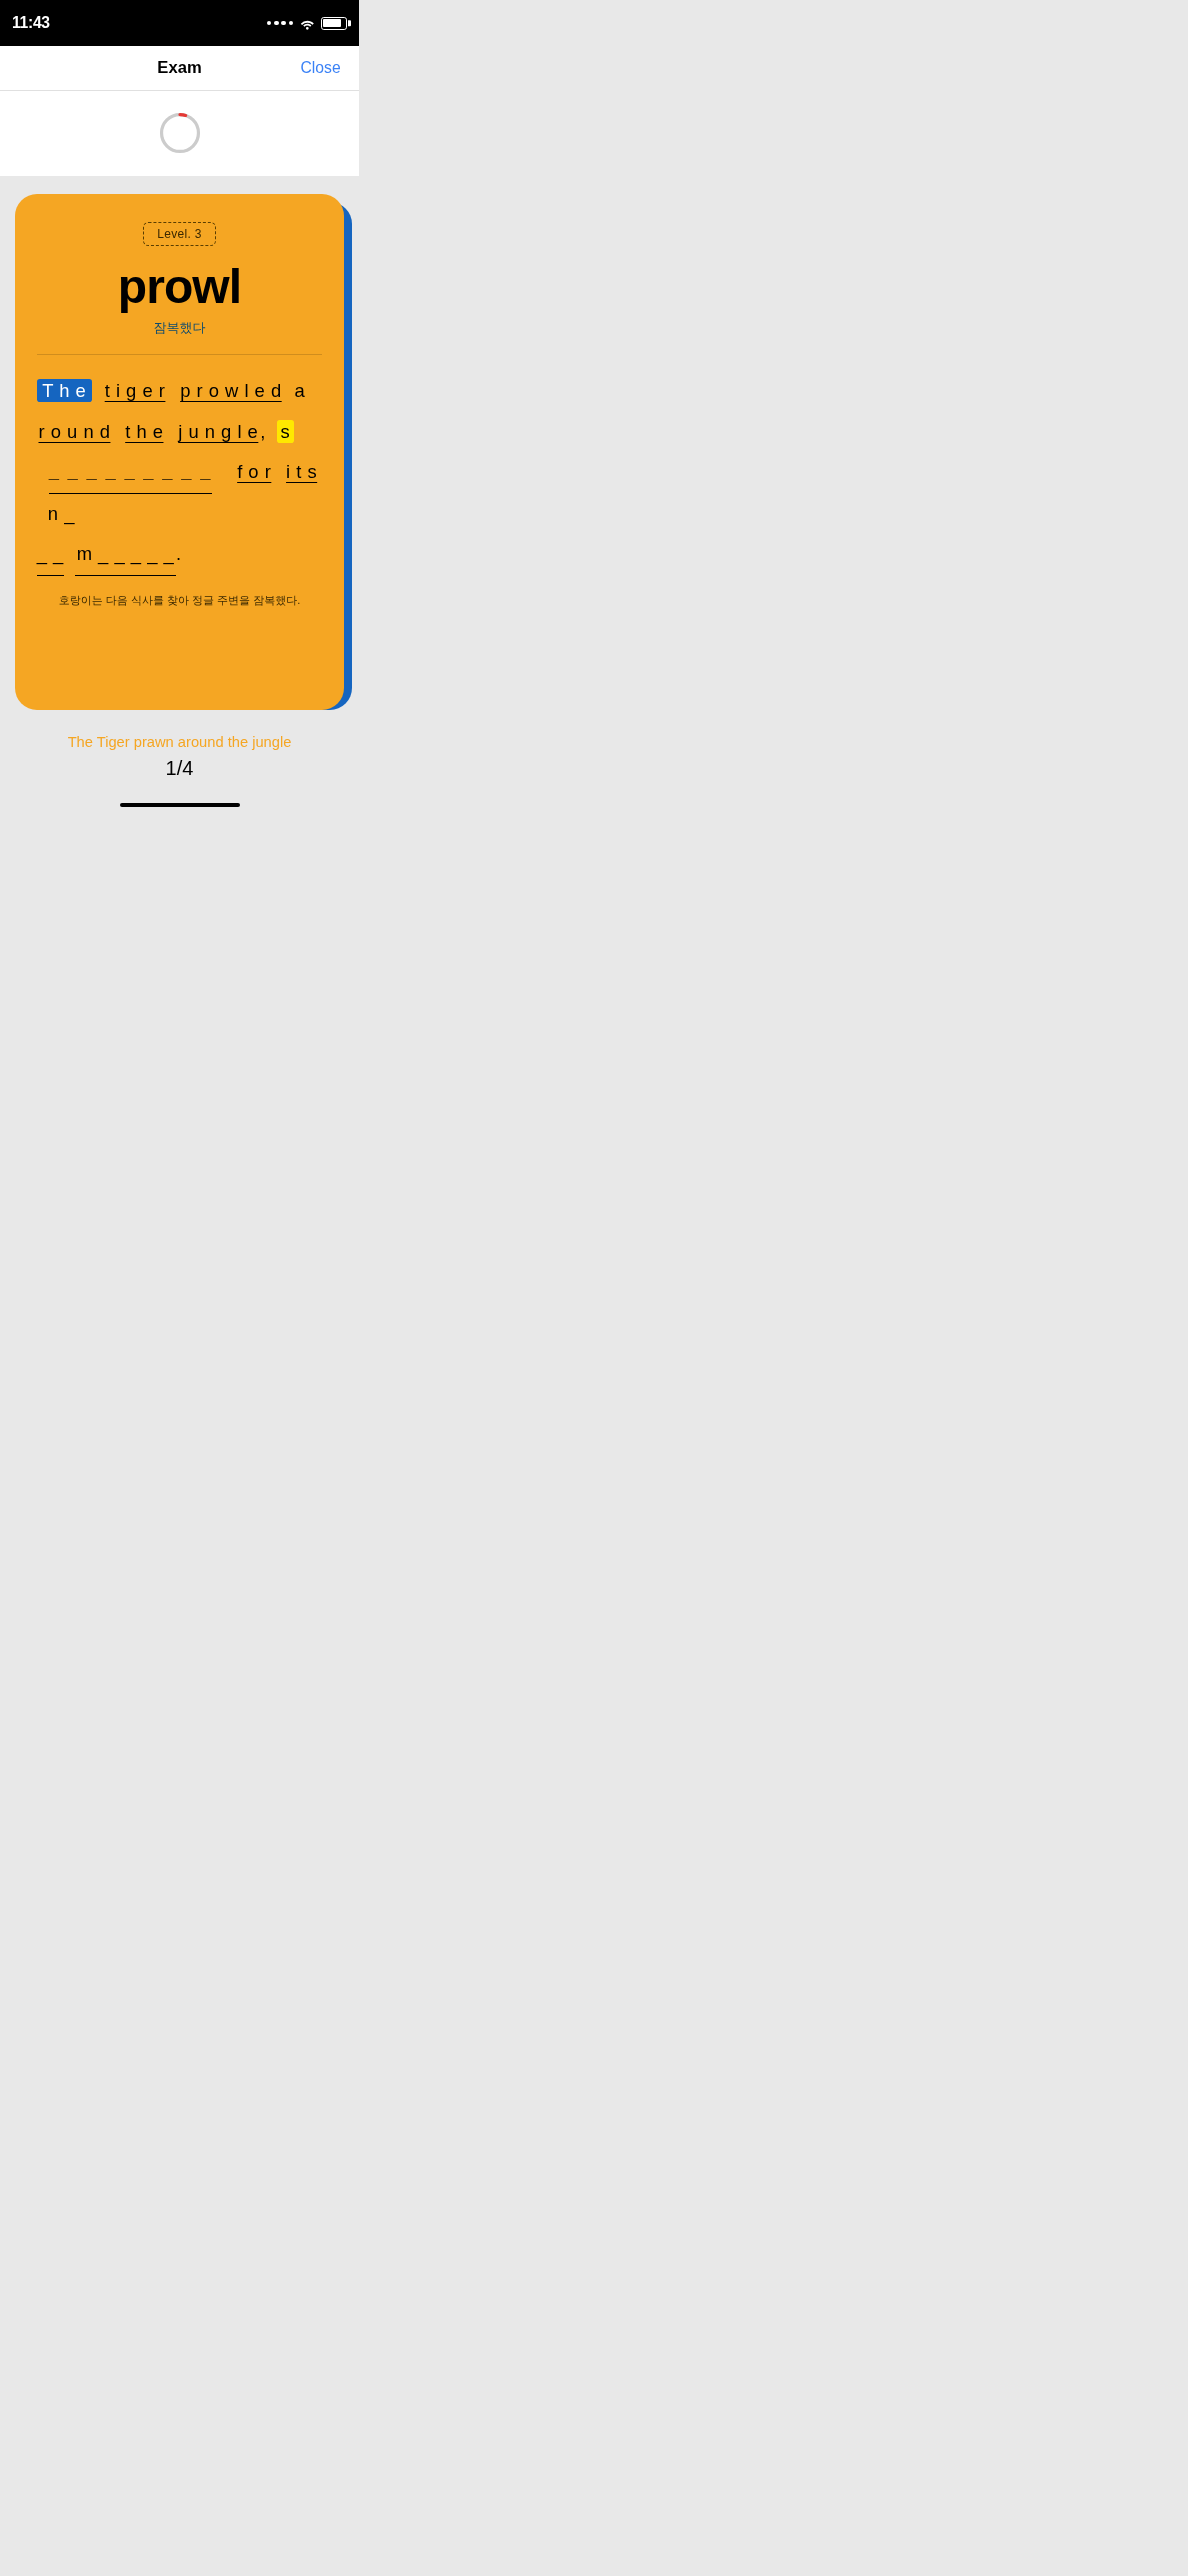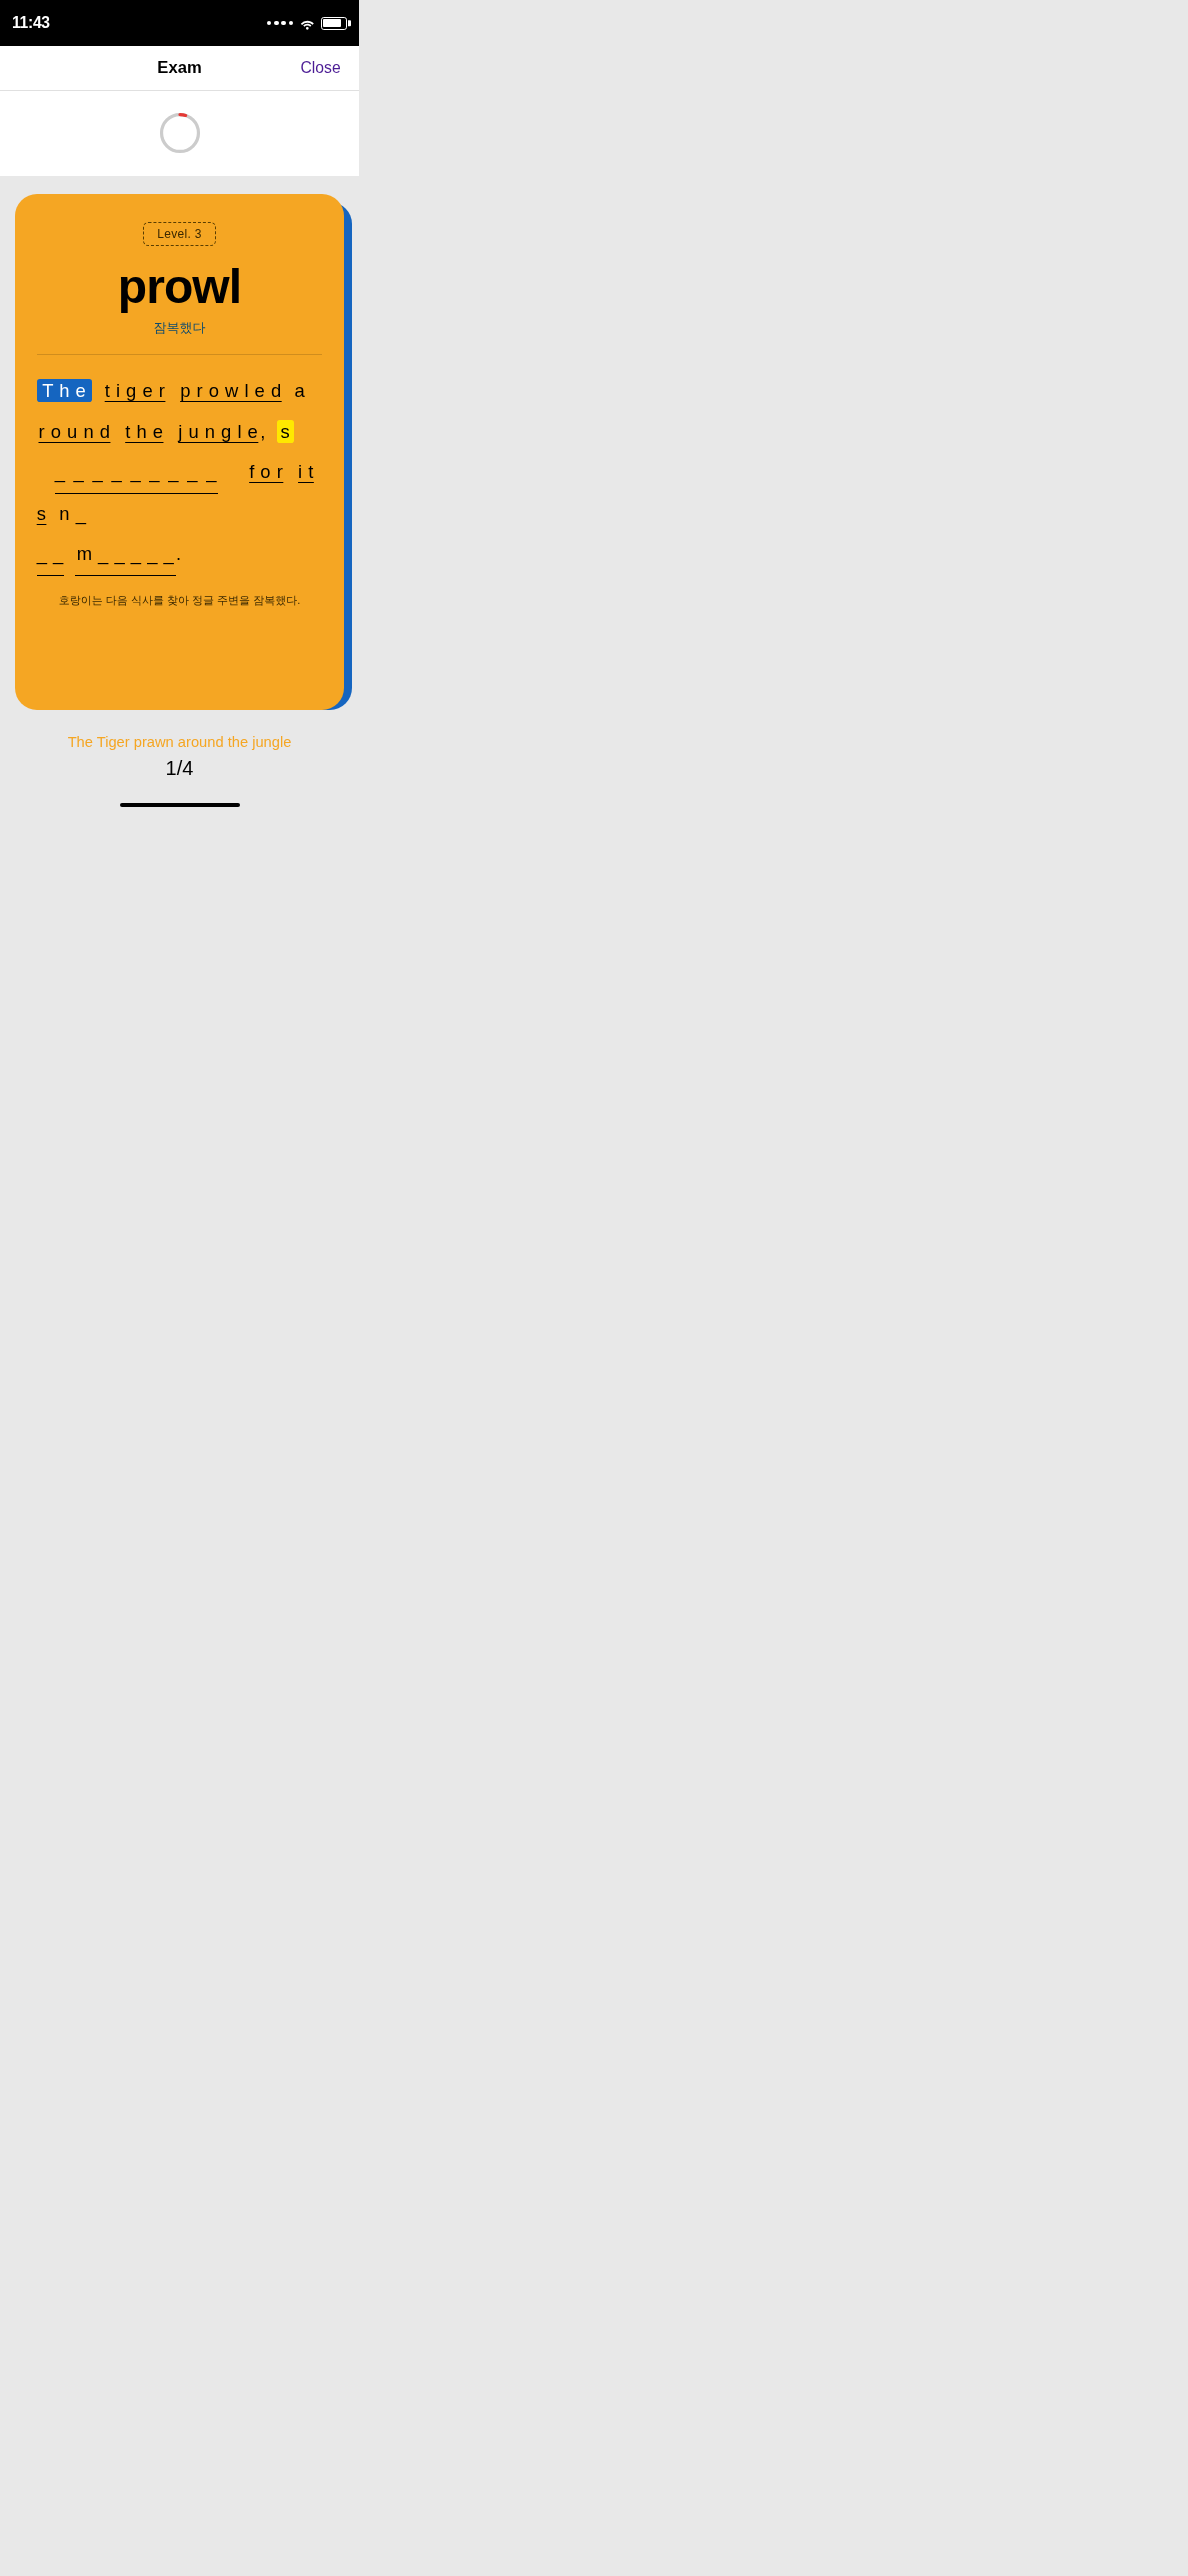--- a/index.html
+++ b/index.html
@@ -99,21 +99,21 @@
     .nav-title {
       font-size: 16.6px;
       font-weight: 700;
       color: #000;
       position: absolute;
       left: 50%;
       transform: translateX(-50%);
     }
 
     .nav-close-btn {
-      color: #4c1d95;
+      color: #3b82f6;
       font-size: 15.7px;
       font-weight: 400;
       margin-left: auto;
       background: none;
       border: none;
       cursor: pointer;
     }
 
     
     .progress-area {
@@ -236,22 +236,23 @@
       background: #FFE800;
       color: #000;
       padding: 0.9px 3.7px;
       border-radius: 2.8px;
     }
 
     .blank {
       display: inline-block;
       border-bottom: 1.8px solid #000;
       min-width: 11px;
-      margin: 0 18px;
+      margin: 0 12px;
       letter-spacing: 1.8px;
+      font-weight: bold;
     }
 
     .sentence-translation {
       font-size: 11px;
       color: #3a2800;
       text-align: center;
       margin-top: 14.7px;
       width: 100%;
     }
 

